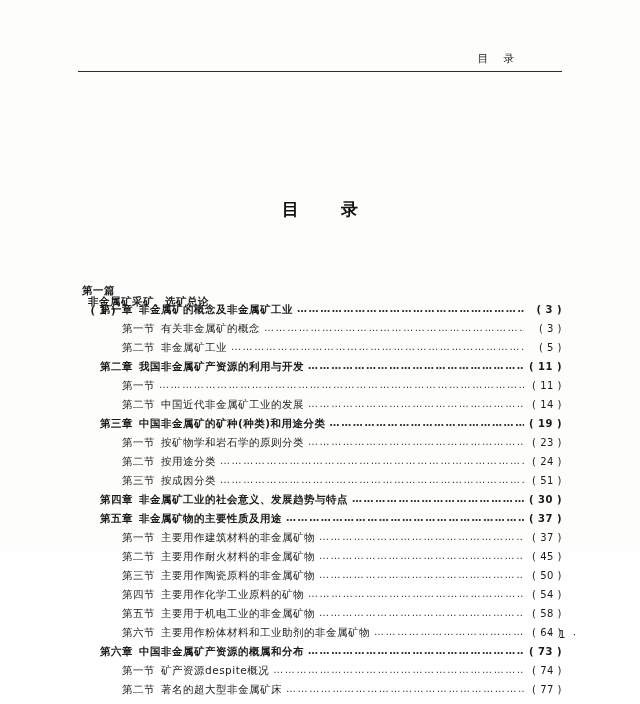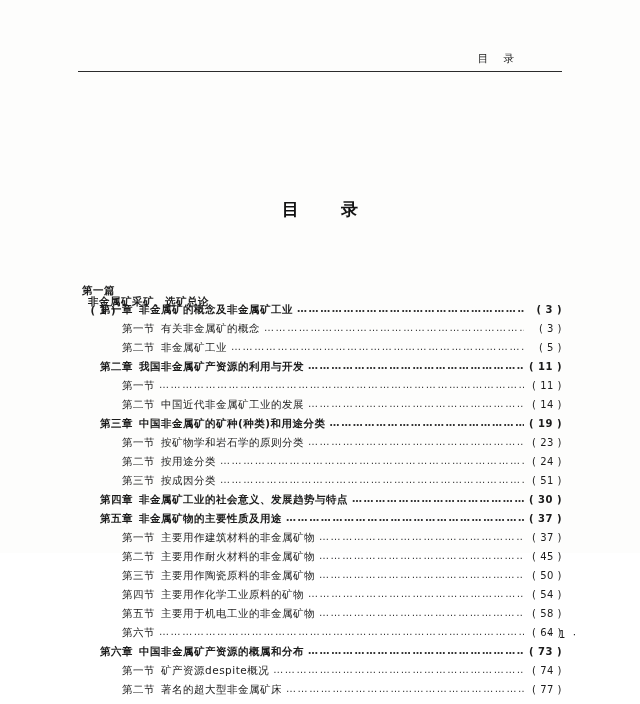--- a/index.html
+++ b/index.html
@@ -240,20 +240,21 @@
         <span class="pg">( 54 )</span>
       </div>
       <div class="toc-row lvl-sec">
         <span class="lbl">第五节</span>
         <span class="ttl">主要用于机电工业的非金属矿物</span>
         <span class="dots">……………………………………………………………………………………</span>
         <span class="pg">( 58 )</span>
       </div>
       <div class="toc-row lvl-sec">
         <span class="lbl">第六节</span>
+        <span class="ttl">主要用作粉体材料和工业助剂的非金属矿物</span>
         <span class="dots">……………………………………………………………………………………</span>
         <span class="pg">( 64 )</span>
       </div>
       <div class="toc-row lvl-chap">
         <span class="lbl">第六章</span>
         <span class="ttl">中国非金属矿产资源的概属和分布</span>
         <span class="dots">……………………………………………………………………………………</span>
         <span class="pg">( 73 )</span>
       </div>
       <div class="toc-row lvl-sec">

